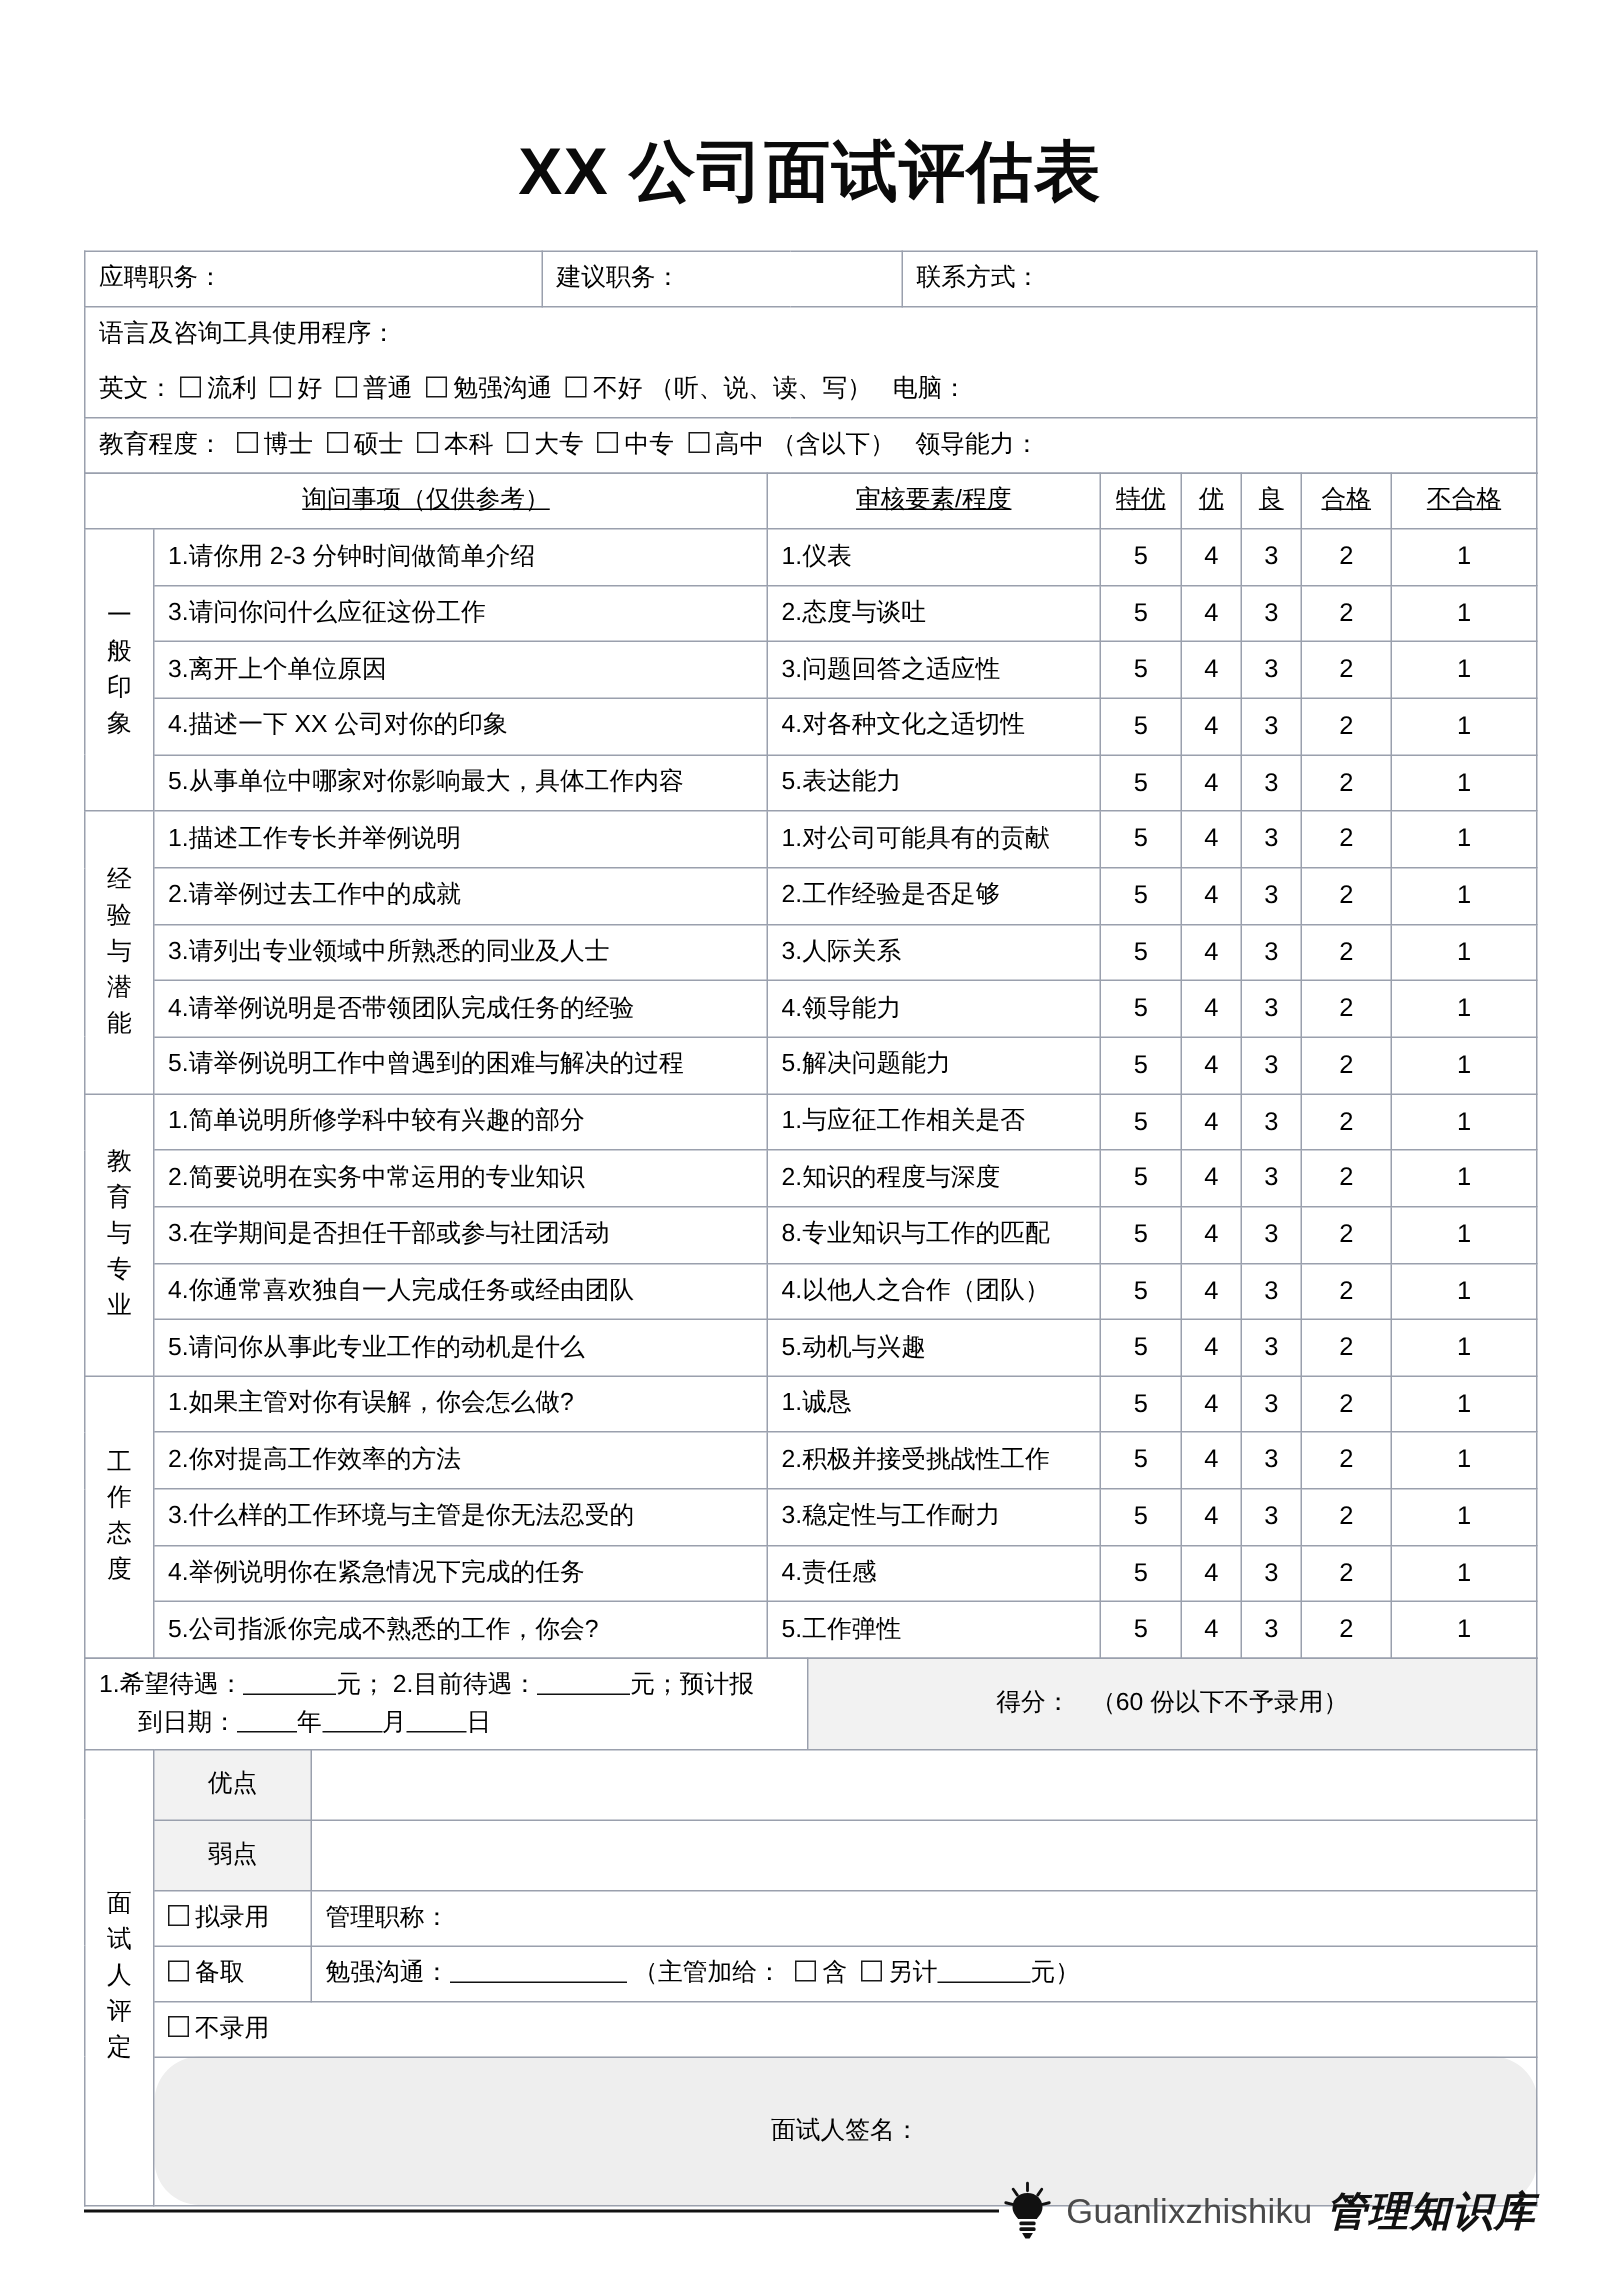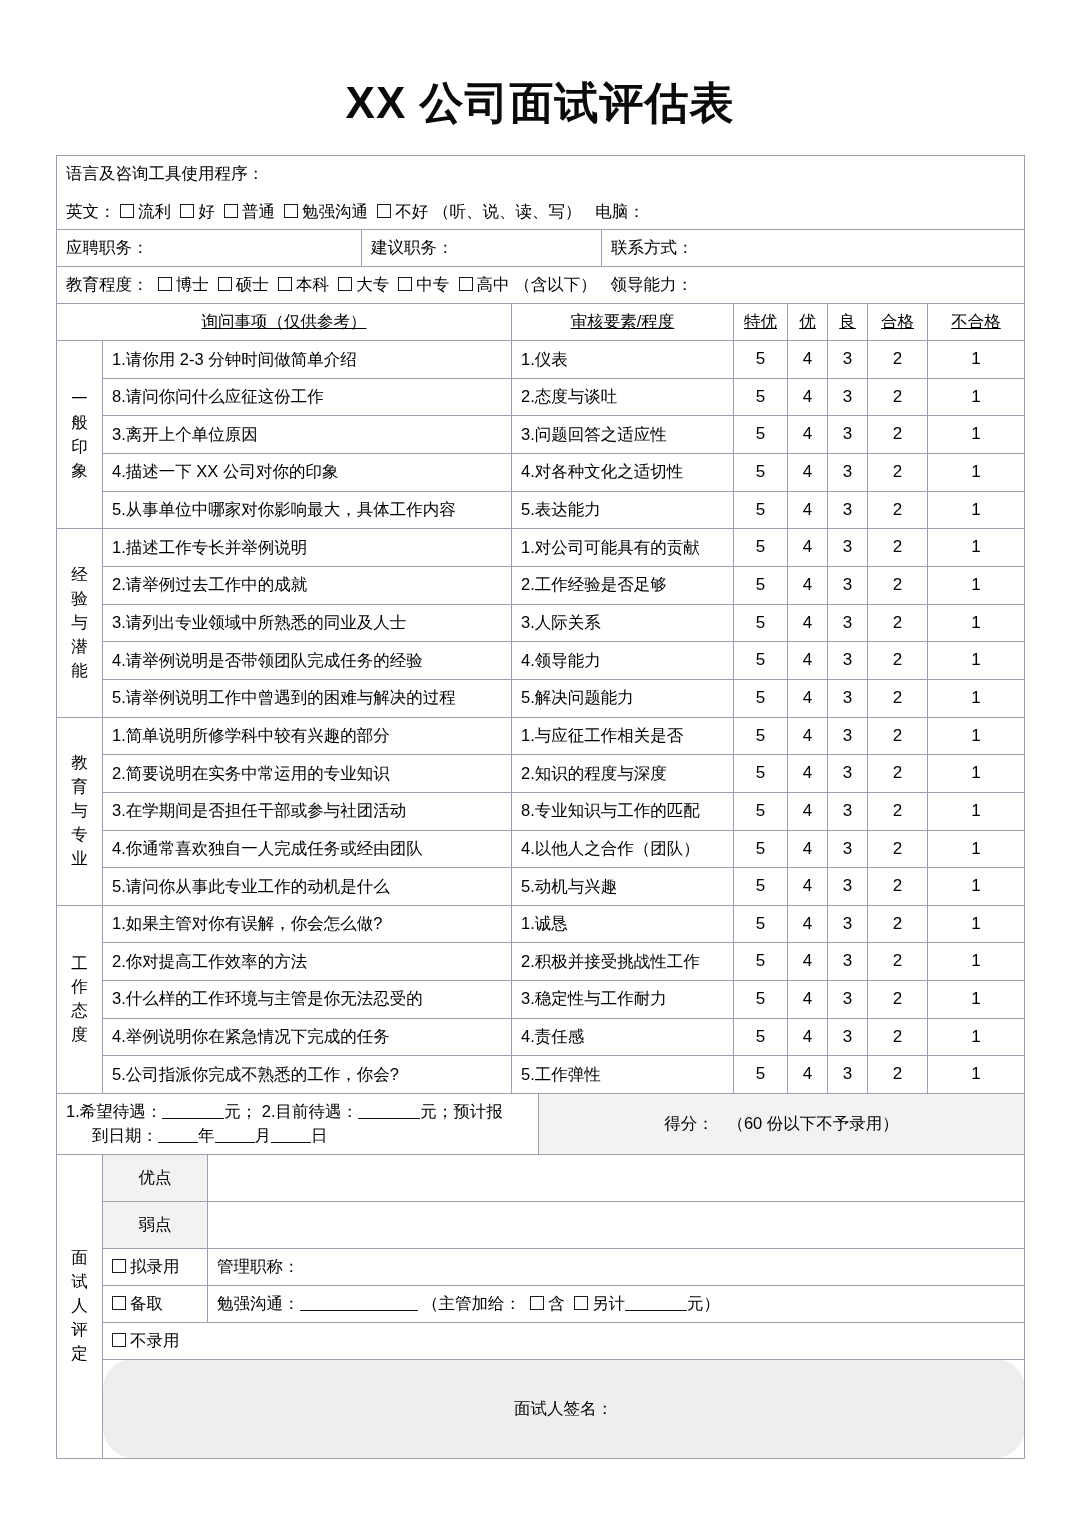--- a/index.html
+++ b/index.html
@@ -12,21 +12,21 @@
     height: 1528px;
     font-family: "Liberation Sans", "DejaVu Sans", sans-serif;
     color: #000000;
     -webkit-font-smoothing: antialiased;
   }
   .page {
     position: relative;
     width: 1080px;
     height: 1528px;
     box-sizing: border-box;
-    padding: 0 56px;
+    padding: 12px 56px;
   }
 
   
   .title {
     text-align: center;
     font-size: 44px;
     font-weight: bold;
     letter-spacing: 1px;
     padding-top: 78px;
     padding-bottom: 26px;
@@ -160,40 +160,40 @@
 
   <table class="form">
     <colgroup>
       <col style="width:305px">
         <col style="width:165px">
         <col style="width:75px">
       <col style="width:250px">
         <col style="width:173px">
     </colgroup>
     <tbody>
+      <tr class="row-white">
+        <td class="cellpad-lg">应聘职务：</td>
+        <td class="cellpad-lg" colspan="2">建议职务：</td>
+        <td class="cellpad-lg" colspan="2">联系方式：</td>
+      </tr>
+
       <tr class="row-white">
         <td colspan="5" class="lang-block">
           <span class="l1">语言及咨询工具使用程序：</span>
           <span class="l2">
             <span>英文：</span>
             <span><span class="cb"></span><span>流利</span></span>&nbsp;
             <span><span class="cb"></span><span>好</span></span>&nbsp;
             <span><span class="cb"></span><span>普通</span></span>&nbsp;
             <span><span class="cb"></span><span>勉强沟通</span></span>&nbsp;
             <span><span class="cb"></span><span>不好</span></span>
             <span>（听、说、读、写）</span>
             &nbsp;&nbsp;<span>电脑：</span>
           </span>
         </td>
-      </tr>
-
-      <tr class="row-white">
-        <td class="cellpad-lg">应聘职务：</td>
-        <td class="cellpad-lg" colspan="2">建议职务：</td>
-        <td class="cellpad-lg" colspan="2">联系方式：</td>
       </tr>
 
       <tr class="row-white">
         <td colspan="5" class="cellpad-lg">
           <span>教育程度：</span>&nbsp;
           <span><span class="cb"></span><span>博士</span></span>&nbsp;
           <span><span class="cb"></span><span>硕士</span></span>&nbsp;
           <span><span class="cb"></span><span>本科</span></span>&nbsp;
           <span><span class="cb"></span><span>大专</span></span>&nbsp;
           <span><span class="cb"></span><span>中专</span></span>&nbsp;
@@ -236,21 +236,21 @@
           </td>
           <td>1.请你用 2-3 分钟时间做简单介绍</td>
           <td>1.仪表</td>
           <td class="rt-cell">5</td>
           <td class="rt-cell">4</td>
           <td class="rt-cell">3</td>
           <td class="rt-cell">2</td>
           <td class="rt-cell">1</td>
         </tr>
         <tr class="row-tint2">
-          <td>8.请问你问什么应征这份工作</td>
+          <td>3.请问你问什么应征这份工作</td>
           <td>2.态度与谈吐</td>
           <td class="rt-cell">5</td>
           <td class="rt-cell">4</td>
           <td class="rt-cell">3</td>
           <td class="rt-cell">2</td>
           <td class="rt-cell">1</td>
         </tr>
         <tr class="row-tint">
           <td>3.离开上个单位原因</td>
           <td>3.问题回答之适应性</td>
@@ -498,14 +498,34 @@
         <td colspan="2"><span class="cb"></span><span>不录用</span></td>
       </tr>
       <tr>
         <td colspan="2" class="sig-cell tall-3">
           <span>面试人签名：</span>
         </td>
       </tr>
     </tbody>
   </table>
 
+  <div class="footer">
+    <div class="rule"></div>
+    <div class="brand">
+      <svg class="bulb" width="34" height="40" viewBox="0 0 34 40">
+        <g stroke="#111" stroke-width="1.9" stroke-linecap="round">
+          <line x1="17" y1="1.5" x2="17" y2="6.5"></line>
+          <line x1="7.5" y1="5.5" x2="10.2" y2="9.4"></line>
+          <line x1="26.5" y1="5.5" x2="23.8" y2="9.4"></line>
+          <line x1="2.5" y1="14.5" x2="7" y2="15.6"></line>
+          <line x1="31.5" y1="14.5" x2="27" y2="15.6"></line>
+        </g>
+        <path d="M17 8 C11.2 8 7 12.2 7 17.4 C7 21 9.2 23.4 10.8 25.4 L23.2 25.4 C24.8 23.4 27 21 27 17.4 C27 12.2 22.8 8 17 8 Z" fill="#111"></path>
+        <rect x="11.6" y="27" width="10.8" height="2.5" rx="1" fill="#111"></rect>
+        <rect x="11.6" y="30.8" width="10.8" height="2.5" rx="1" fill="#111"></rect>
+        <path d="M13.4 34.6 L20.6 34.6 L18.4 38.4 L15.6 38.4 Z" fill="#111"></path>
+      </svg>
+      <span class="brand-latin">Guanlixzhishiku</span>
+      <span class="brand-cn">管理知识库</span>
+    </div>
+  </div>
 
 </div>
 
 </body></html>

